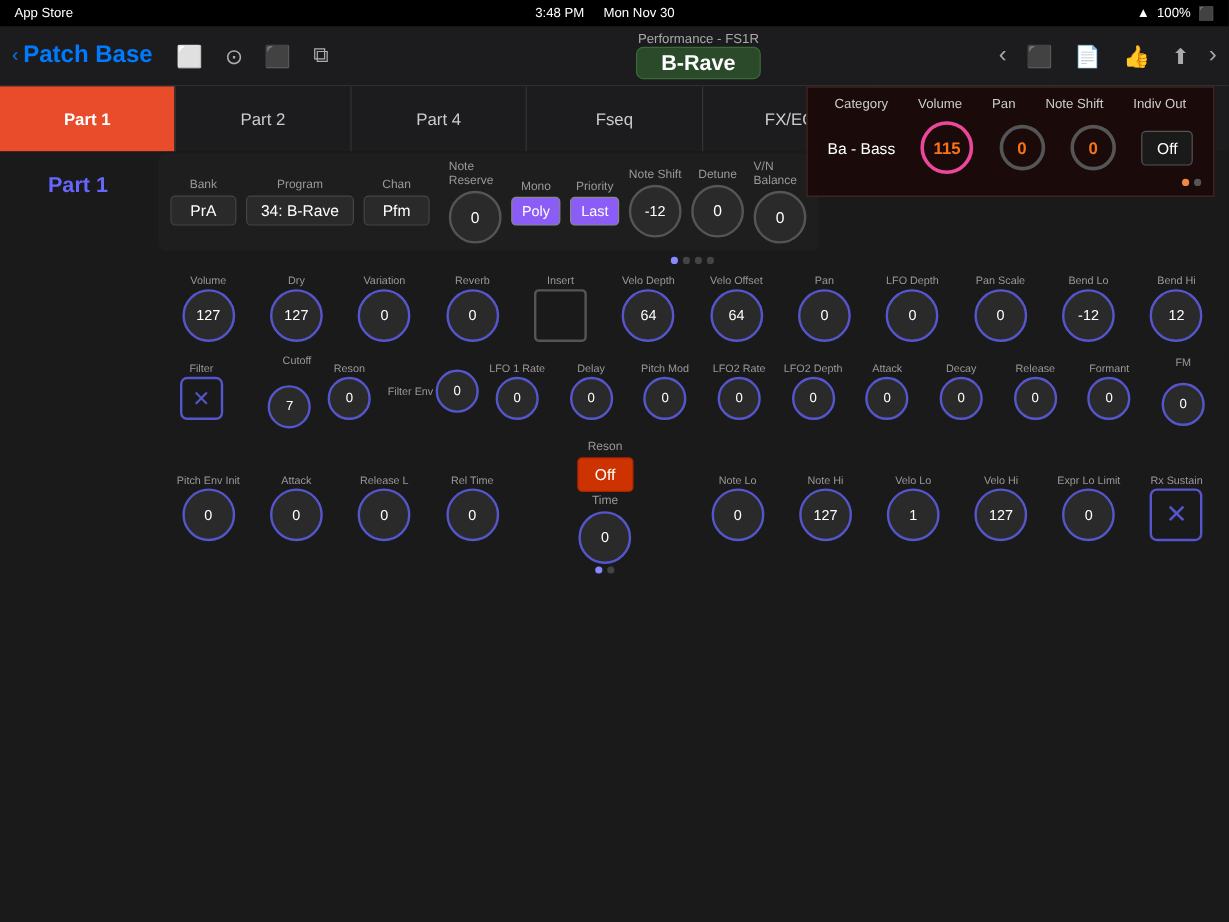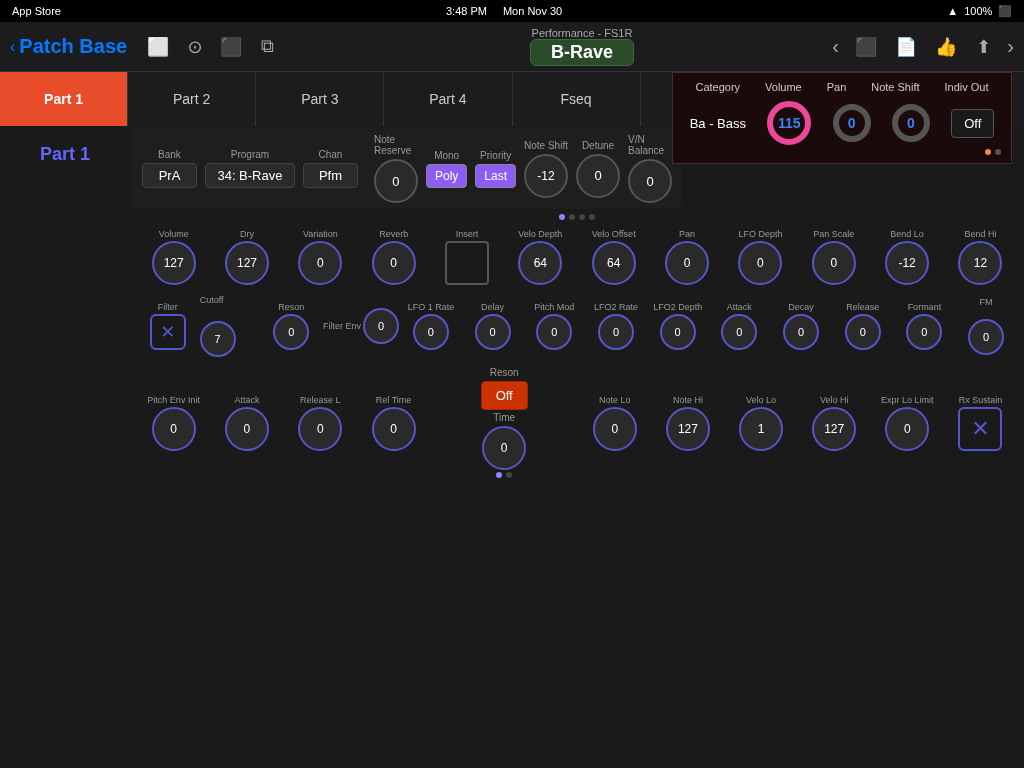--- a/index.html
+++ b/index.html
@@ -147,27 +147,27 @@
     }
     .panel-category {
       font-size: 13px;
       color: #fff;
       font-weight: 500;
     }
     .panel-knob-circle {
       width: 44px;
       height: 44px;
       border-radius: 50%;
-      border: 6px solid #ec4899;
+      border: 3px solid #ec4899;
       display: flex;
       align-items: center;
       justify-content: center;
       font-size: 14px;
       font-weight: 600;
-      color: #3b82f6;
+      color: #f97316;
       position: relative;
     }
     .panel-knob-circle.small {
       border-color: #555;
       width: 38px;
       height: 38px;
     }
     .panel-off-btn {
       background: #1a1a1a;
       border: 1px solid #555;
@@ -317,21 +317,20 @@
     </div>
     <span class="nav-arrow">›</span>
   </div>
 </div>
 
 <div style="display:flex;position:relative;">
   <div class="parts-row" style="flex:1;">
 
   <div class="part-tab active">Part 1</div>
       <div class="part-tab">Part 2</div>
-      <div class="part-tab">Part 3</div>
       <div class="part-tab">Part 4</div>
       <div class="part-tab">Fseq</div>
       <div class="part-tab">FX/EQ</div>
       <div class="part-tab">Ctrl 1-4</div>
       <div class="part-tab">Ctrl 5-8</div>
     </div>
 
   <div class="right-panel" style="position:absolute;right:12px;top:0;width:340px;margin:0;border-radius:0;">
     <div class="right-panel-header">
       <span>Category</span>
@@ -495,21 +494,21 @@
               <span>12</span>
             </div>
           </div>
         </div>
 
       <div class="param-row" id="param-row-2">
       <div style="display: flex; flex-direction: column; align-items: center; gap: 2px; flex: 1 1 0%;">
             <span style="font-size: 9px; color: rgb(153, 153, 153); white-space: nowrap; text-align: center;">Filter</span>
             <div style="width: 36px; height: 36px; background: rgb(26, 26, 26); border: 2px solid rgb(85, 85, 204); border-radius: 6px; display: flex; align-items: center; justify-content: center; font-size: 18px; color: rgb(85, 85, 204); cursor: pointer;">✕</div>
           </div>
-          <div style="display: flex; flex-direction: column; align-items: flex-start; gap: 16px; flex: 1 1 0%;">
+          <div style="display: flex; flex-direction: column; align-items: flex-end; gap: 16px; flex: 1 1 0%;">
             <span style="font-size: 9px; color: rgb(153, 153, 153); white-space: nowrap; text-align: center;">Cutoff</span>
             <div style="width: 36px; height: 36px; border-radius: 50%; background: rgb(42, 42, 42); border: 2px solid rgb(85, 85, 204); display: flex; align-items: center; justify-content: center; font-size: 11px; color: rgb(255, 255, 255); cursor: pointer;">
               <span>7</span>
             </div>
           </div>
           <div style="display: flex; flex-direction: column; align-items: center; gap: 2px; flex: 1 1 0%;">
             <span style="font-size: 9px; color: rgb(153, 153, 153); white-space: nowrap; text-align: center;">Reson</span>
             <div style="width: 36px; height: 36px; border-radius: 50%; background: rgb(42, 42, 42); border: 2px solid rgb(85, 85, 204); display: flex; align-items: center; justify-content: center; font-size: 11px; color: rgb(255, 255, 255); cursor: pointer;">
               <span>0</span>
             </div>

